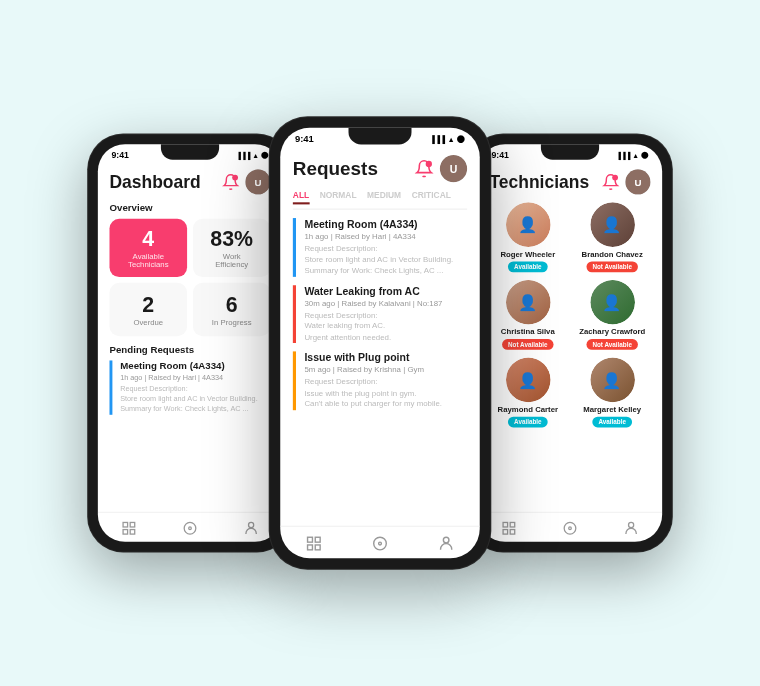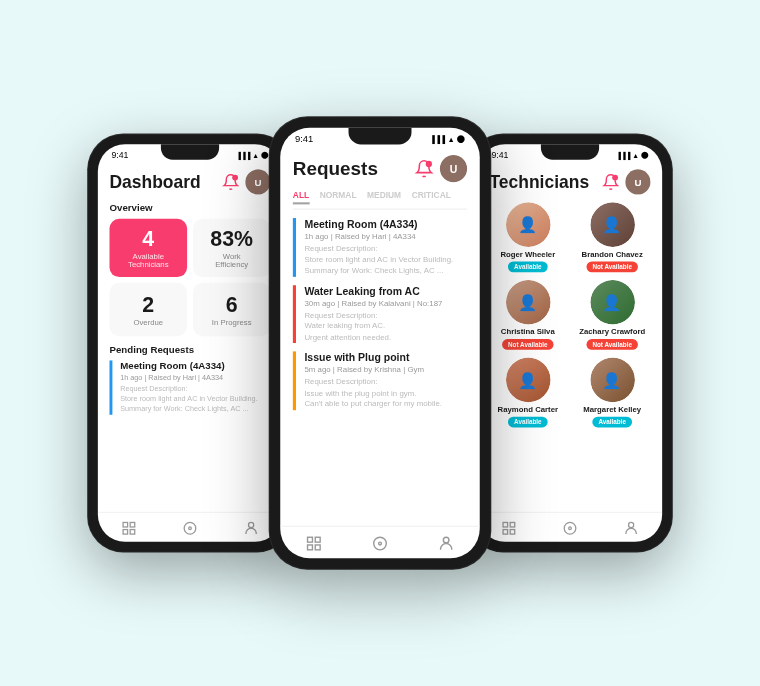--- a/index.html
+++ b/index.html
@@ -68,21 +68,21 @@
     .status-bar {
       display: flex;
       justify-content: space-between;
       align-items: center;
       padding: 6px 14px 2px 14px;
       font-size: 8px;
       font-weight: 600;
       color: #000;
       flex-shrink: 0;
     }
-    .status-time { font-size: 9px; font-weight: 400; }
+    .status-time { font-size: 9px; font-weight: 700; }
     .status-icons { display: flex; align-items: center; gap: 2px; font-size: 7px; }
     
     .screen-content {
       flex: 1;
       overflow: hidden;
       padding: 8px 12px;
       display: flex;
       flex-direction: column;
     }
     
@@ -187,21 +187,21 @@
       padding-bottom: 4px;
     }
     .tab {
       font-size: 8px;
       font-weight: 600;
       color: #ccc;
       padding-bottom: 2px;
     }
     .tab.active {
       color: #f83d6e;
-      border-bottom: 2px solid #a3a3a3;
+      border-bottom: 2px solid #7f1d1d;
     }
     
     .bottom-nav {
       display: flex;
       justify-content: space-around;
       align-items: center;
       padding: 6px 0 4px 0;
       border-top: 1px solid #f0f0f0;
       flex-shrink: 0;
     }

